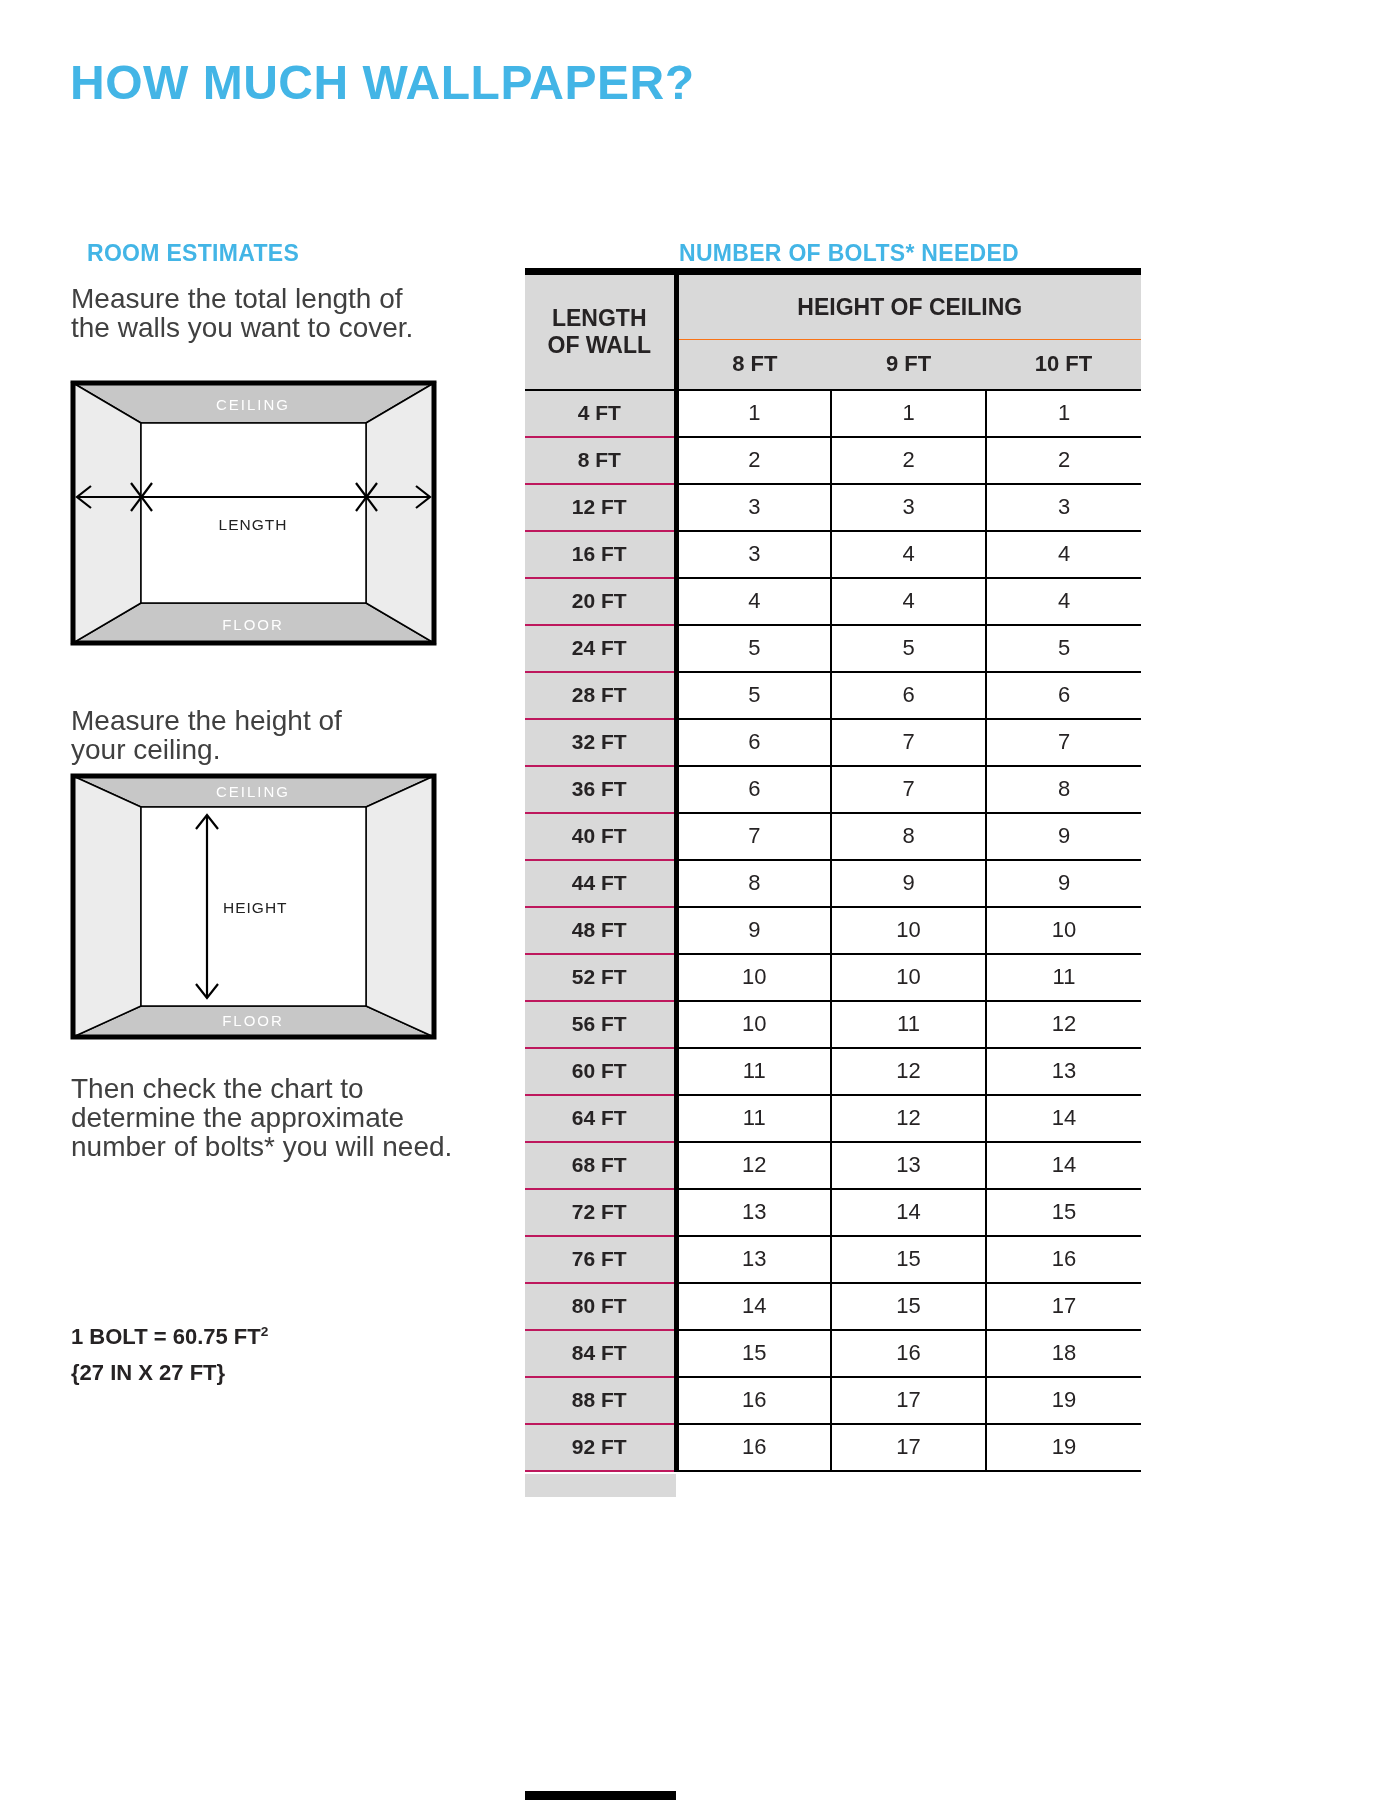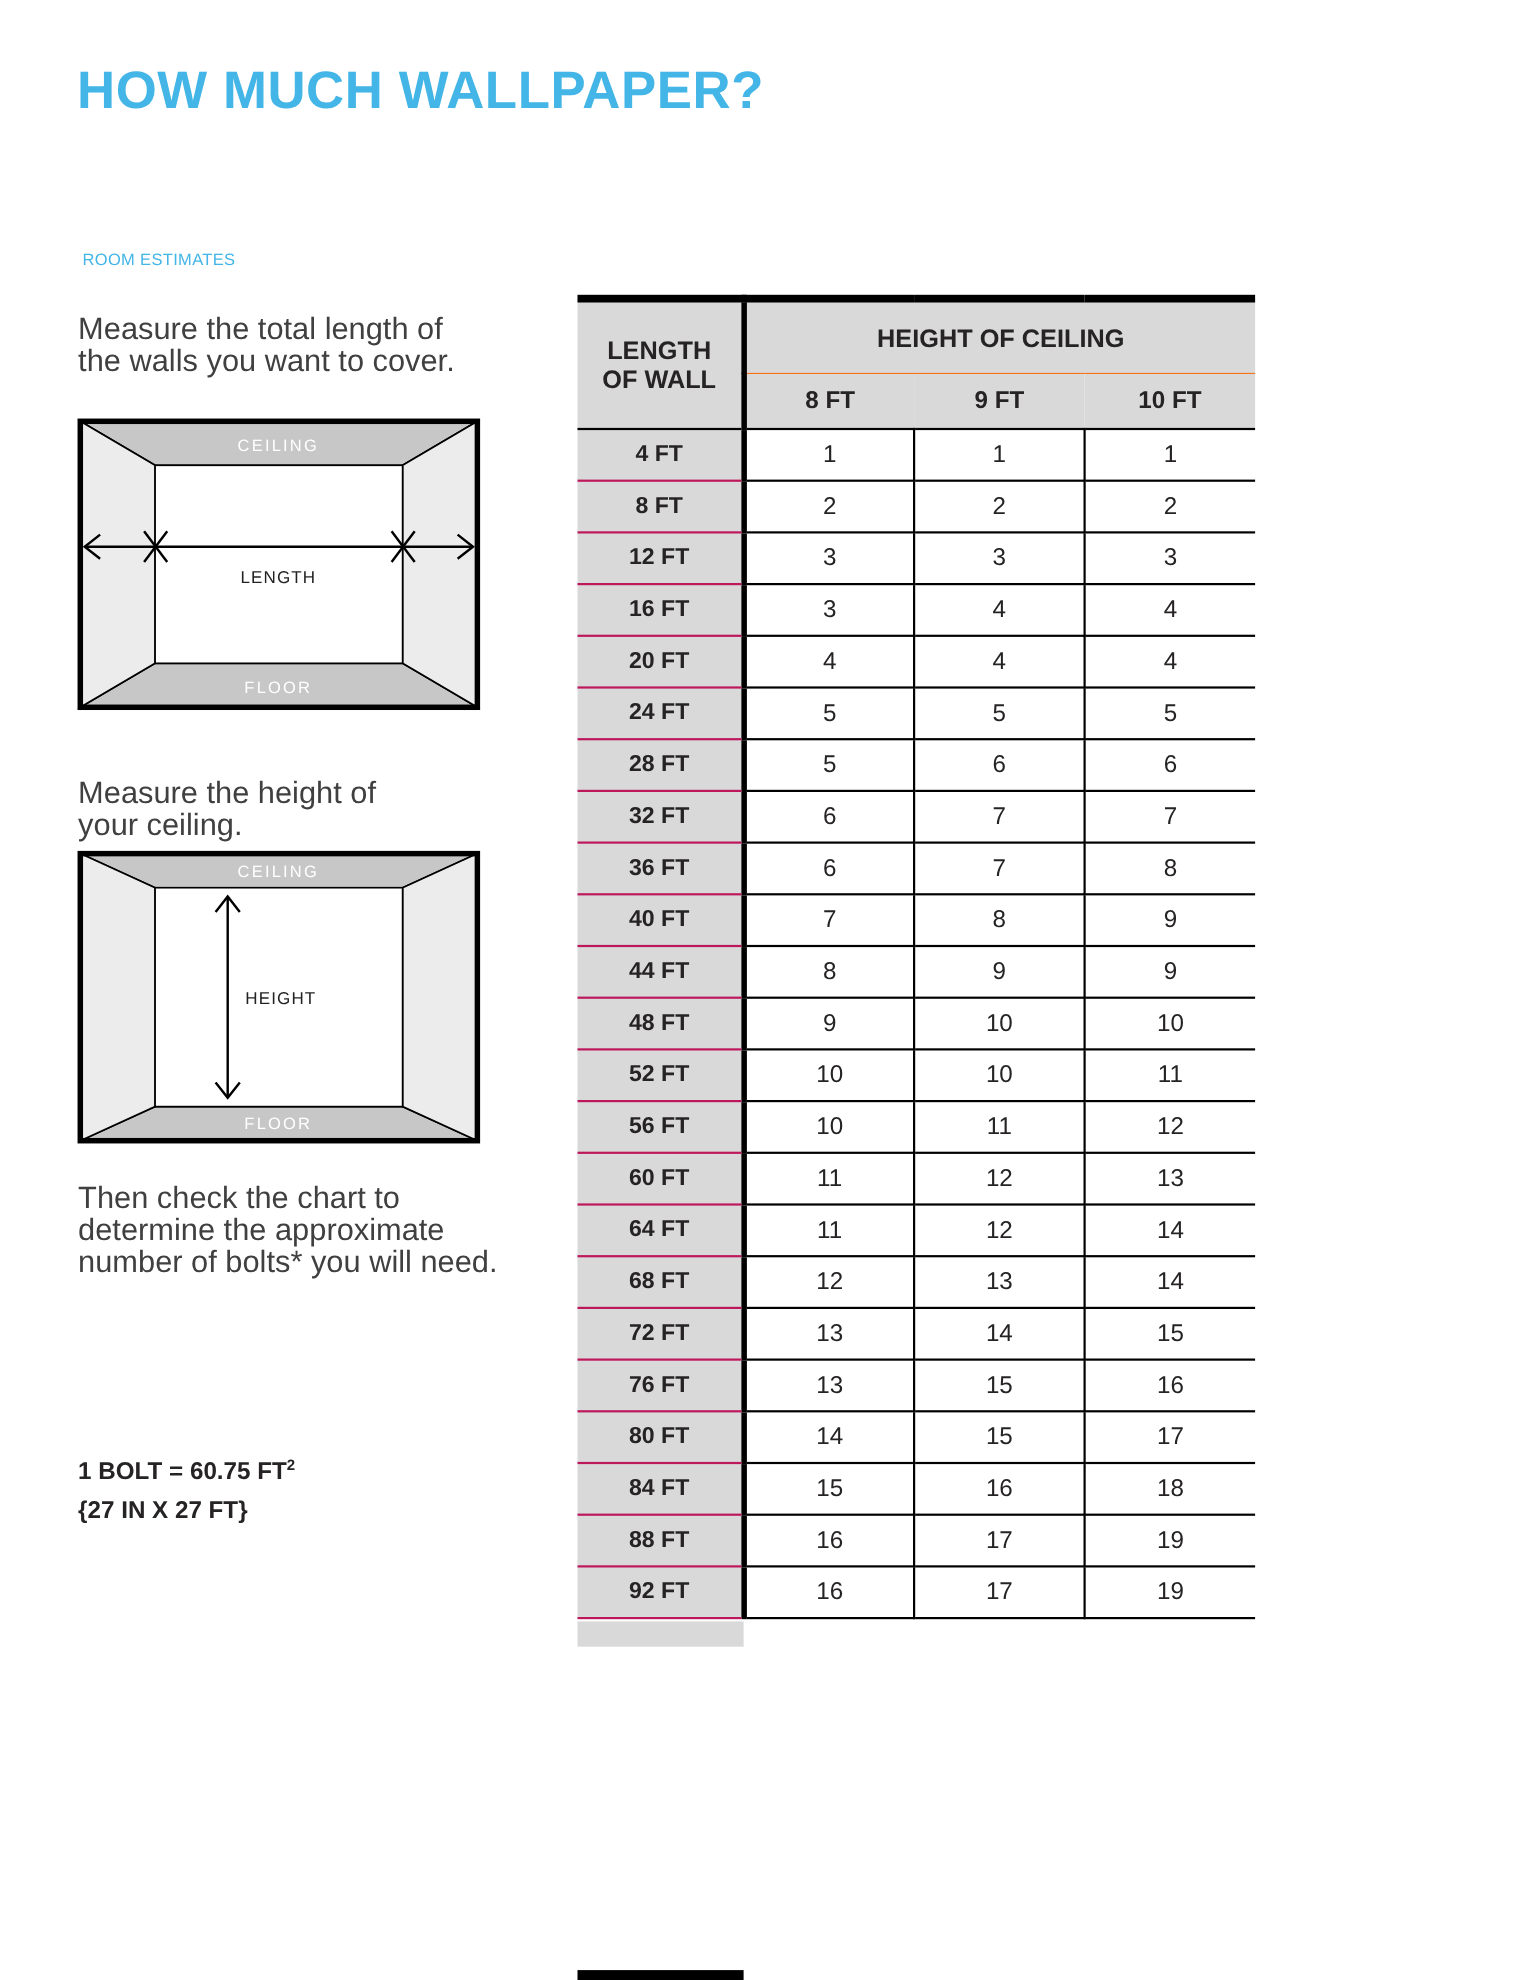--- a/index.html
+++ b/index.html
@@ -9,21 +9,21 @@
     font-family: "Liberation Sans", "DejaVu Sans", sans-serif;
     color: #262324;
   }
   .page { position: relative; width: 1391px; height: 1800px; overflow: hidden; background:#fff; }
 
   .title {
     position: absolute; left: 70px; top: 55px; margin: 0;
     font-size: 48px; font-weight: 700; letter-spacing: 0.5px; color: #43b5e6;
   }
   .section-heading {
-    margin: 4px; font-size: 15px; font-weight: 400; letter-spacing: 0.3px; color: #43b5e6;
+    margin: 16px; font-size: 23px; font-weight: 700; letter-spacing: 0.3px; color: #43b5e6;
   }
   #room-heading { position: absolute; left: 71px; top: 224px; }
   #table-heading { position: absolute; left: 525px; top: 224px; width: 616px; text-align: center; }
 
   .body-text {
     margin: 0; font-size: 28px; line-height: 29px; white-space: pre-line; color: #404040;
   }
   #step1 { position: absolute; left: 71px; top: 284px; }
   #step2 { position: absolute; left: 71px; top: 706px; }
   #step3 { position: absolute; left: 71px; top: 1074px; }
@@ -73,20 +73,21 @@
   .bottom-bar { position: absolute; left: 525px; top: 1791px; width: 151px; height: 9px; background: #000; }
 </style>
 </head>
 <body>
 
 <div class="page">
 
   <h1 class="title">HOW MUCH WALLPAPER?</h1>
 
   <h2 class="section-heading" id="room-heading">ROOM ESTIMATES</h2>
+  <h2 class="section-heading" id="table-heading">NUMBER OF BOLTS* NEEDED</h2>
 
   <p class="body-text" id="step1">Measure the total length of
 the walls you want to cover.</p>
 
   <svg id="diagram-length" class="diagram" width="367" height="266" viewBox="0 0 367 266">
     <polygon points="3,3 364,3 296,43 71,43" fill="#c7c7c7" stroke="#000" stroke-width="1.5"></polygon>
     <polygon points="3,263 364,263 296,223 71,223" fill="#c7c7c7" stroke="#000" stroke-width="1.5"></polygon>
     <polygon points="3,3 71,43 71,223 3,263" fill="#ececec" stroke="#000" stroke-width="1.5"></polygon>
     <polygon points="364,3 296,43 296,223 364,263" fill="#ececec" stroke="#000" stroke-width="1.5"></polygon>
     <rect x="71" y="43" width="225" height="180" fill="#ffffff" stroke="#000" stroke-width="1.5"></rect>

